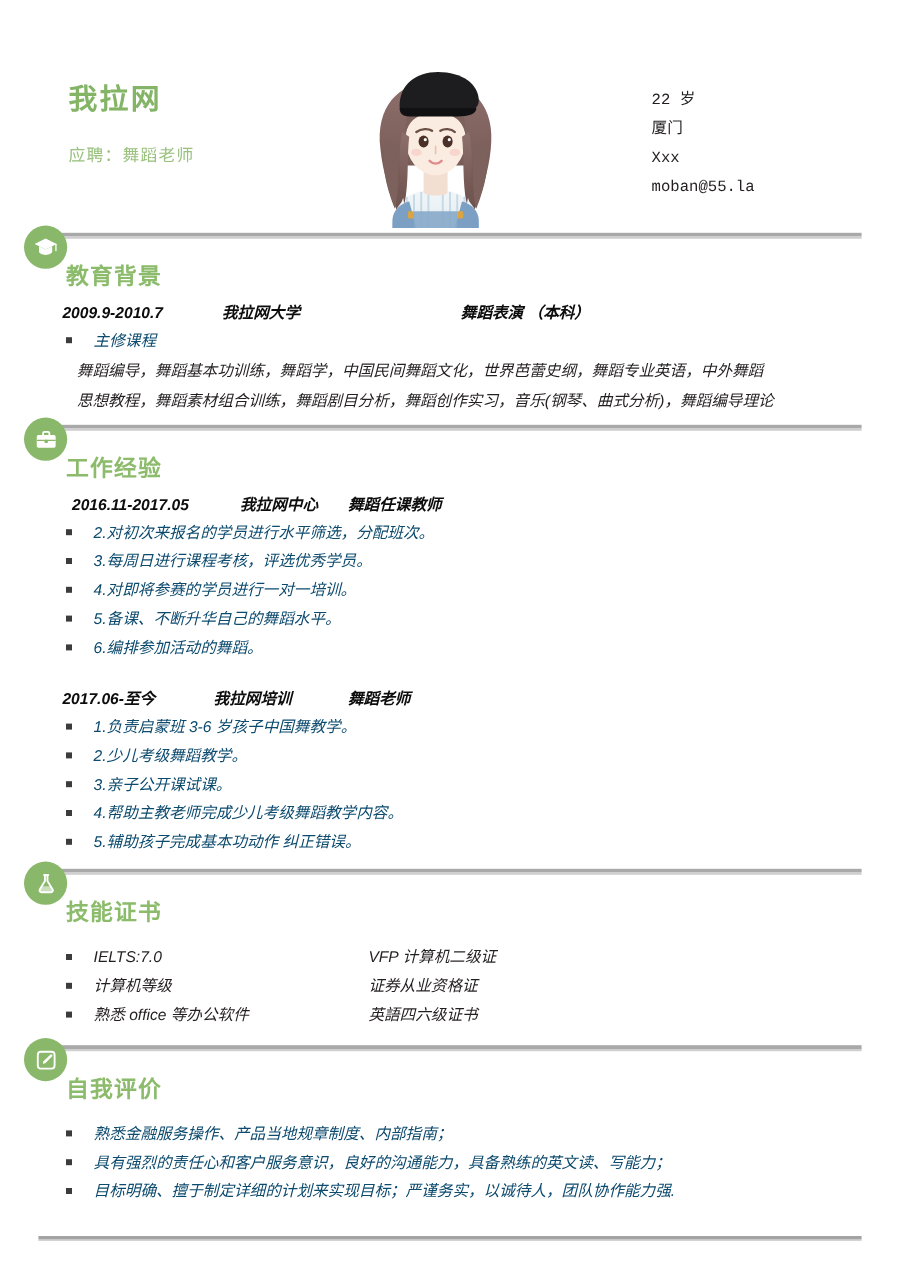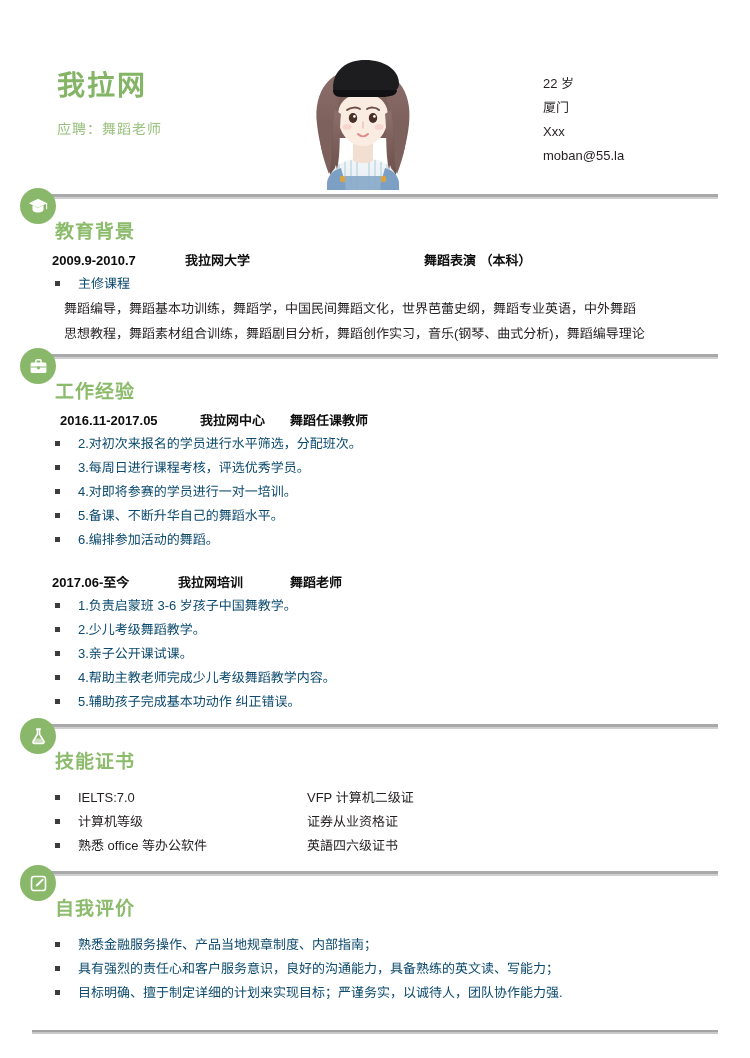--- a/index.html
+++ b/index.html
@@ -24,21 +24,21 @@
   
   .header {
     position: absolute;
     left: 0; top: 0;
     width: 750px;
     height: 190px;
   }
   .header-name {
     position: absolute;
     left: 57px; top: 72px;
-    font-size: 28px;
+    font-size: 24px;
     font-weight: bold;
     color: #84b465;
     letter-spacing: 2px;
     line-height: 1;
   }
   .header-subtitle {
     position: absolute;
     left: 57px; top: 122px;
     font-size: 14px;
     color: #9ac17e;
@@ -58,20 +58,21 @@
   .contact {
     position: absolute;
     left: 543px; top: 72px;
     width: 190px;
   }
   .contact-line {
     font-size: 13px;
     color: #231f20;
     line-height: 24px;
     white-space: nowrap;
+    font-family: Liberation Mono, monospace;
   }
 
   
   .section {
     position: absolute;
     left: 0;
     width: 750px;
   }
   .sec-bar {
     position: absolute;
@@ -96,20 +97,21 @@
     font-size: 19px;
     font-weight: bold;
     color: #8bbb6b;
     letter-spacing: 1px;
     line-height: 1;
   }
   .sec-body {
     position: absolute;
     left: 0; top: 62px;
     width: 716px;
+    font-style: italic;
   }
 
   
   .job-head {
     position: relative;
     font-size: 13px;
     font-weight: bold;
     color: #0d0d0d;
     height: 22px;
     line-height: 22px;
@@ -255,21 +257,21 @@
         <path d="M6 11.2 V16 C6 17.6 8.7 19 12 19 C15.3 19 18 17.6 18 16 V11.2 L12 14.2 Z" fill="#ffffff"></path>
         <path d="M21.4 9.4 V15" stroke="#ffffff" stroke-width="1.2" stroke-linecap="round"></path>
       </svg>
     </div>
     <div class="sec-title">教育背景</div>
 
     <div class="sec-body">
       <div class="job-head">
         <span class="jh-date" style="left:52px;">2009.9-2010.7</span>
         <span class="jh-org" style="left:185px;">我拉网大学</span>
-        <span class="jh-role" style="left:424px;text-align:center;">舞蹈表演 （本科）</span>
+        <span class="jh-role" style="left:384px;text-align:center;">舞蹈表演 （本科）</span>
       </div>
       <div class="bullet-row">
         <span class="bullet-mark"></span>
         <span class="bullet-text">主修课程</span>
       </div>
       <div class="para-line">舞蹈编导，舞蹈基本功训练，舞蹈学，中国民间舞蹈文化，世界芭蕾史纲，舞蹈专业英语，中外舞蹈</div>
       <div class="para-line">思想教程，舞蹈素材组合训练，舞蹈剧目分析，舞蹈创作实习，音乐(钢琴、曲式分析)，舞蹈编导理论</div>
     </div>
   </div>
 

